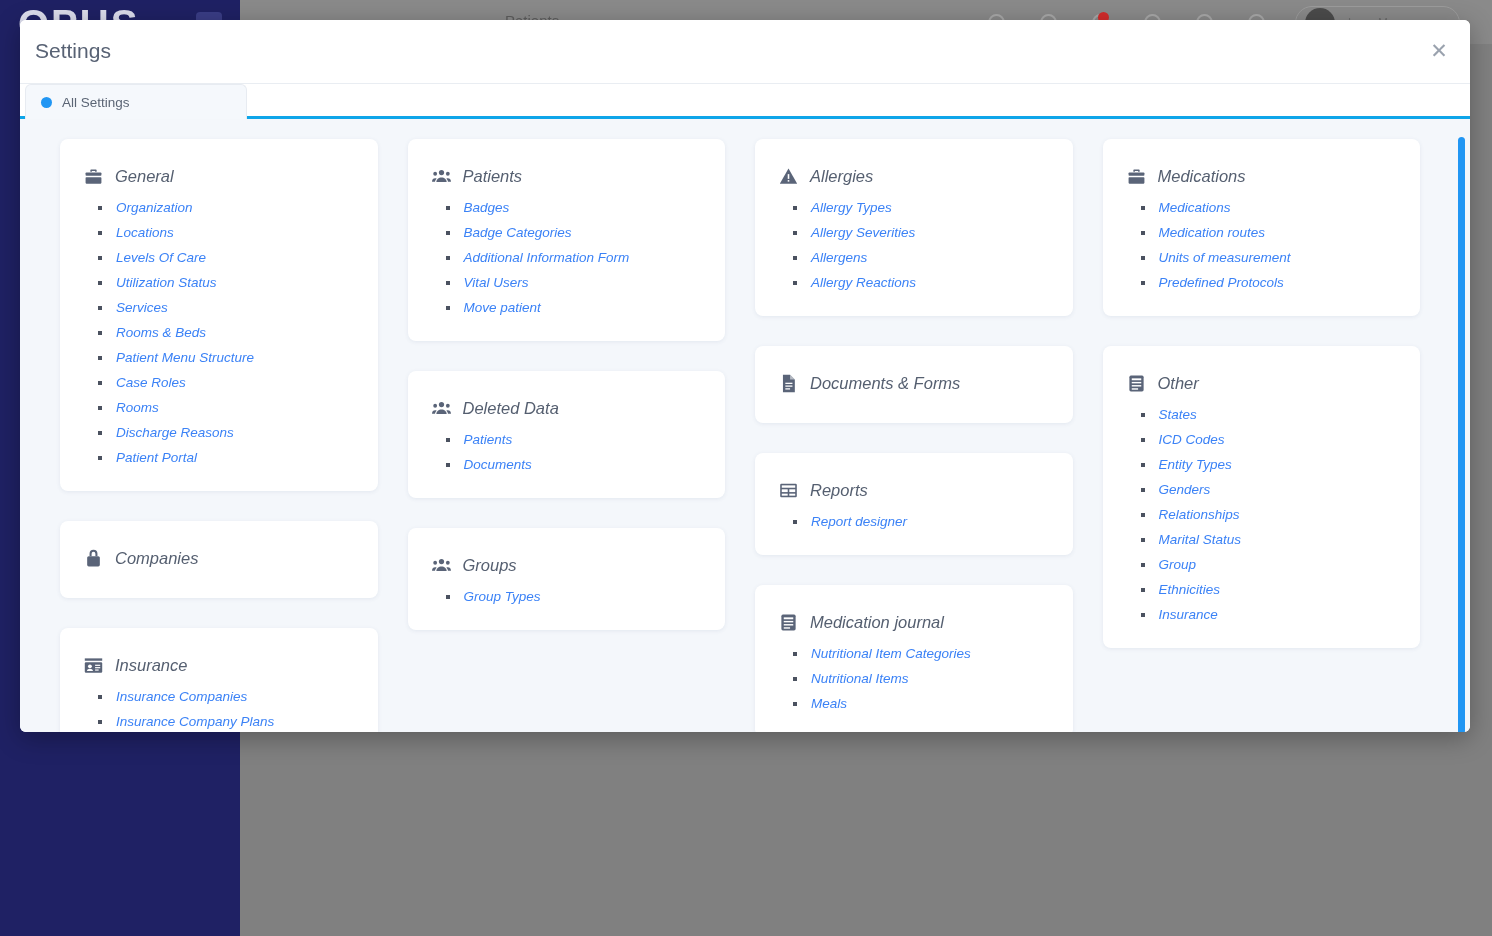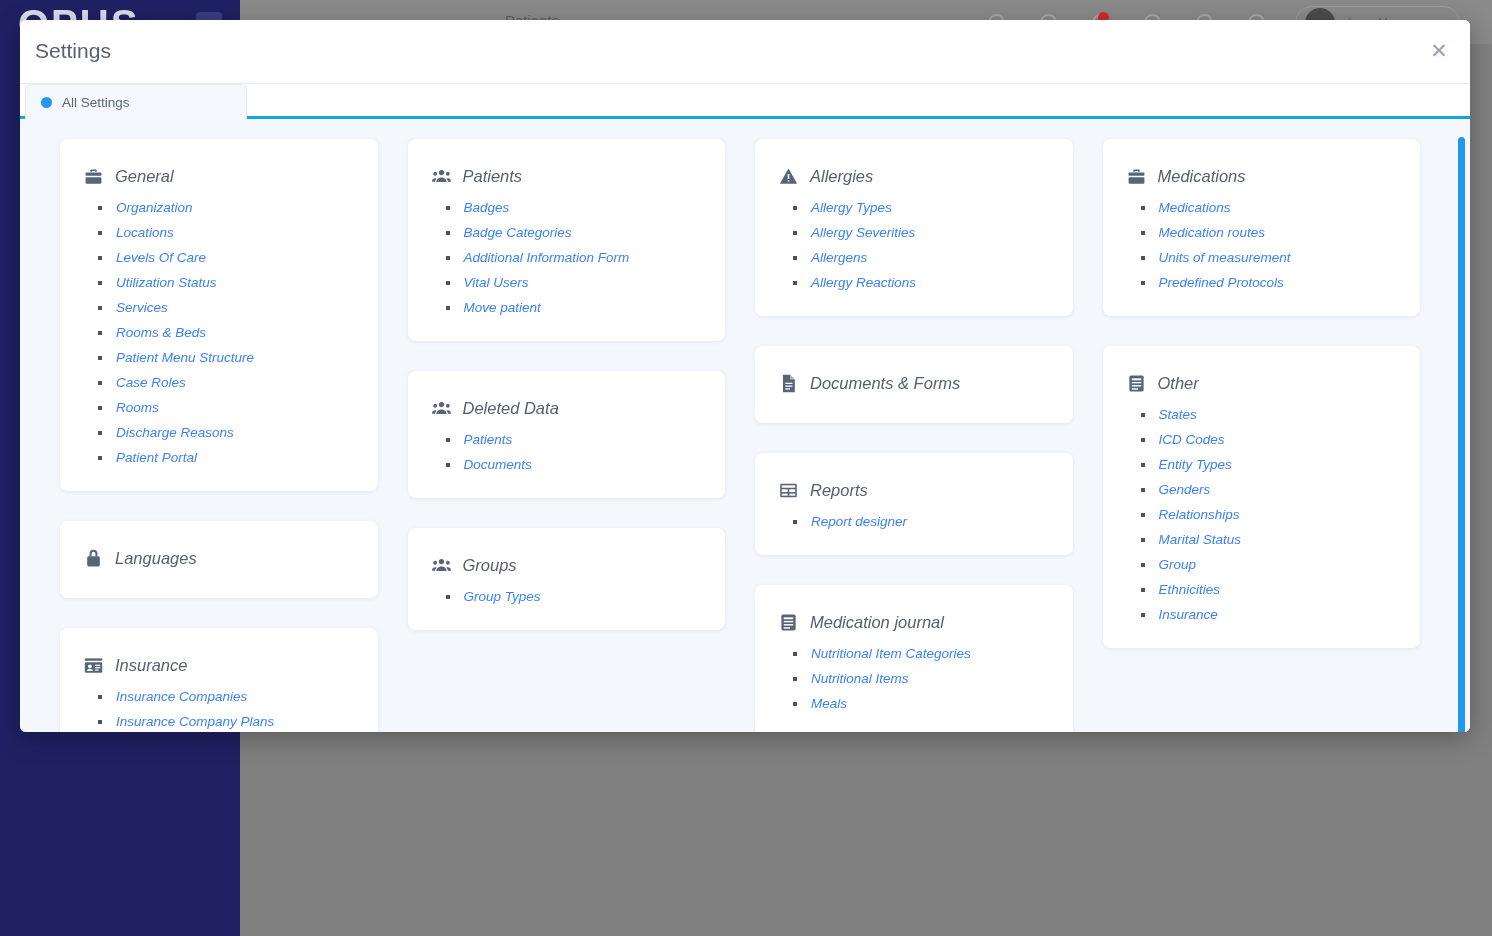--- a/index.html
+++ b/index.html
@@ -224,21 +224,21 @@
               <li><a>Rooms</a></li>
               <li><a>Discharge Reasons</a></li>
               <li><a>Patient Portal</a></li>
             </ul></div><div class="settings-card"><div class="card-head">
               <span class="card-icon">
                 <svg viewBox="0 0 24 24">
                   <path d="M12 1a5 5 0 0 0-5 5v3h2.6V6a2.4 2.4 0 0 1 4.8 0v3H17V6a5 5 0 0 0-5-5z"></path>
                   <rect x="4" y="9" width="16" height="13" rx="2"></rect>
                 </svg>
               </span>
-              <span class="card-title">Languages</span>
+              <span class="card-title">Companies</span>
             </div></div><div class="settings-card"><div class="card-head">
               <span class="card-icon">
                 <svg viewBox="0 0 24 24">
                   <rect x="1" y="3" width="22" height="3"></rect>
                   <rect x="1" y="8" width="22" height="13" rx="1.5"></rect>
                   <circle cx="7.5" cy="13" r="2.4" fill="#fff"></circle>
                   <path d="M3.6 19c.3-2 2-3 3.9-3s3.6 1 3.9 3z" fill="#fff"></path>
                   <rect x="14" y="11" width="6.5" height="1.5" fill="#fff"></rect>
                   <rect x="14" y="14" width="6.5" height="1.5" fill="#fff"></rect>
                   <rect x="14" y="17" width="4.5" height="1.5" fill="#fff"></rect>

